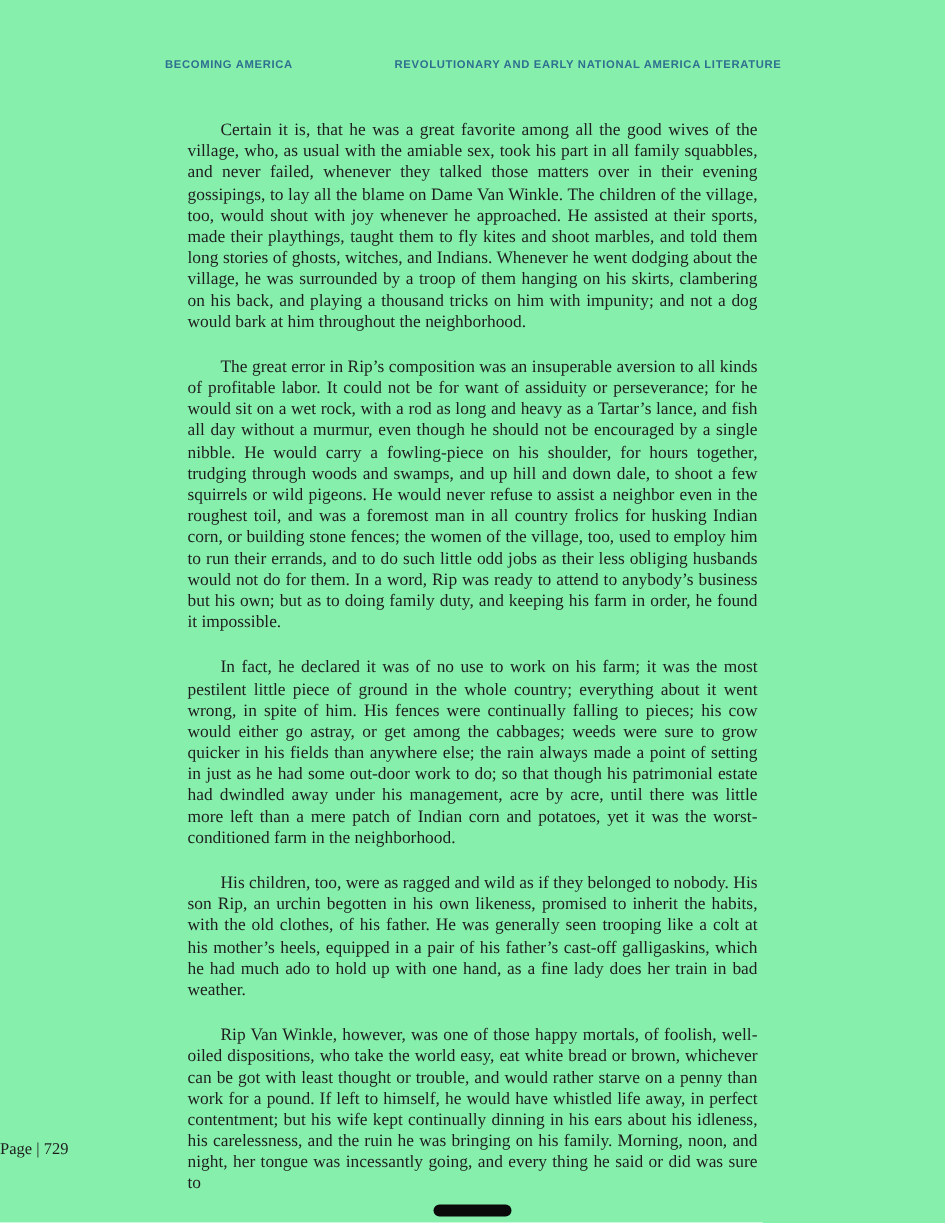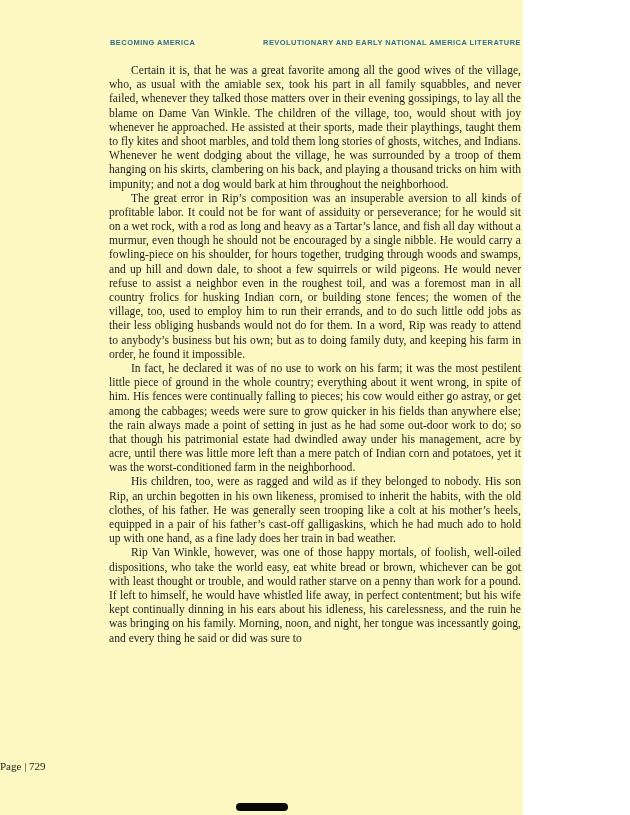--- a/index.html
+++ b/index.html
@@ -2,23 +2,23 @@
 <html><head>
 <meta charset="utf-8">
 <style>
   html, body {
     margin: 0;
     padding: 0;
     background: #ffffff;
   }
   .page {
     position: relative;
-    width: 523px;
+    width: 630px;
     height: 815px;
-    background: #fef9c3;
+    background: #86efac;
     overflow: hidden;
   }
   .running-header {
     position: absolute;
     top: 38px;
     left: 110px;
     width: 411px;
     display: flex;
     justify-content: space-between;
     align-items: baseline;
@@ -35,21 +35,21 @@
     left: 109px;
     width: 412px;
     font-family: "Liberation Serif", serif;
     font-size: 11.6px;
     line-height: 14.18px;
     color: #1e1e1e;
     text-align: justify;
     text-justify: inter-word;
   }
   .body-text p {
-    margin: 0;
+    margin: 16px;
     padding: 0;
     text-indent: 22px;
   }
   .page-footer {
     position: absolute;
     top: 760px;
     left: 0;
     width: 630px;
     text-align: left;
     font-family: "Liberation Serif", serif;

